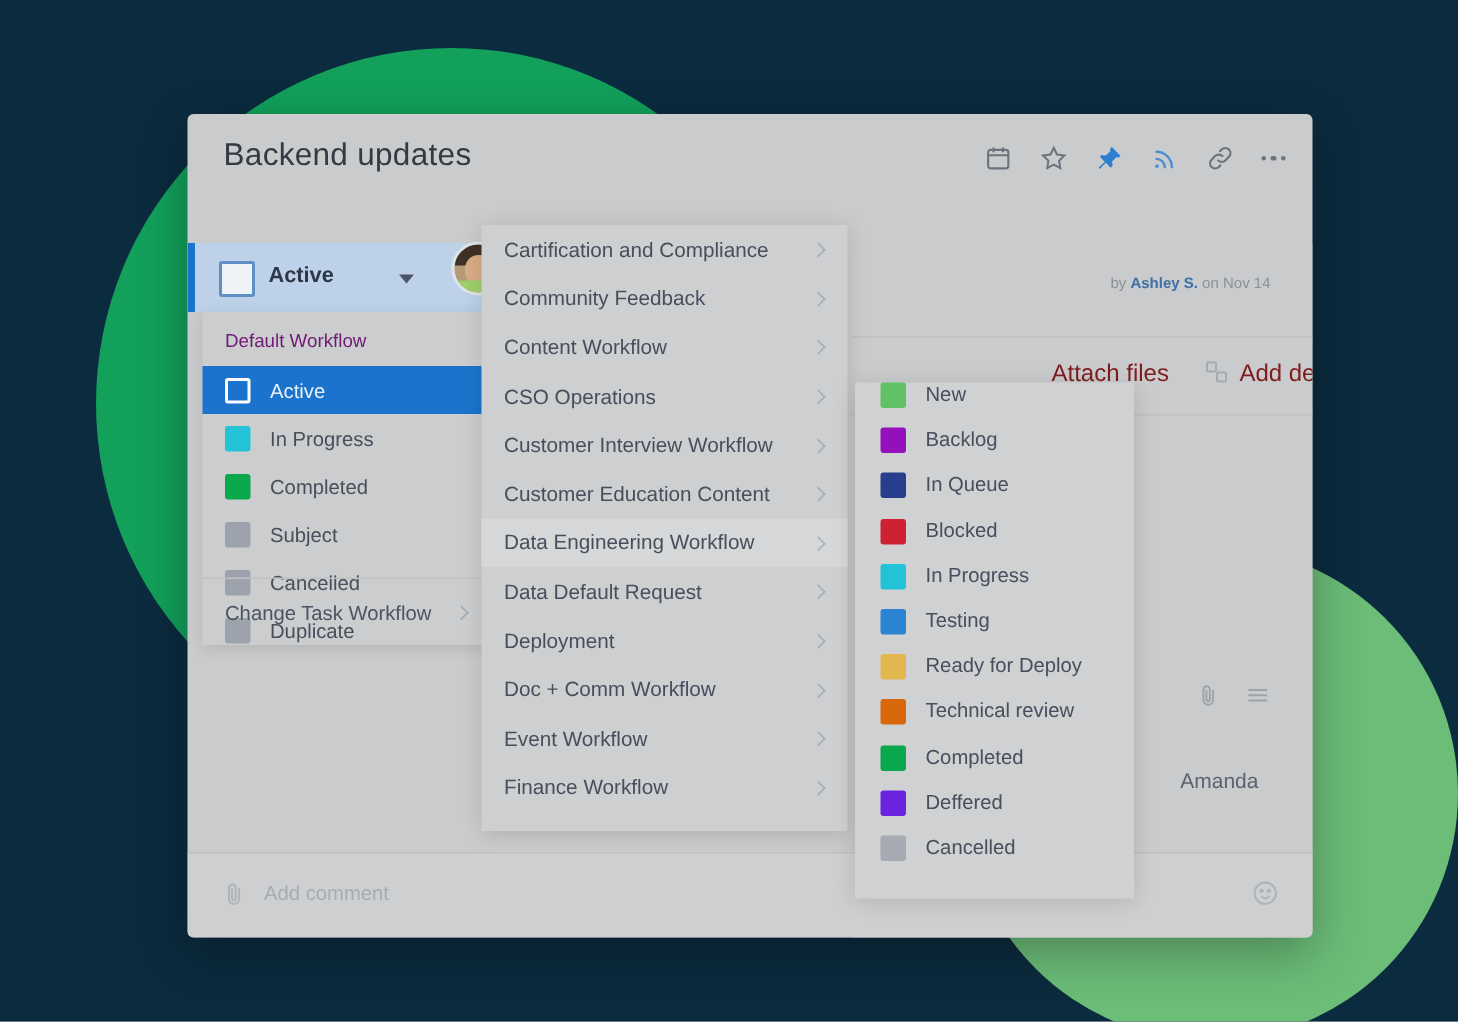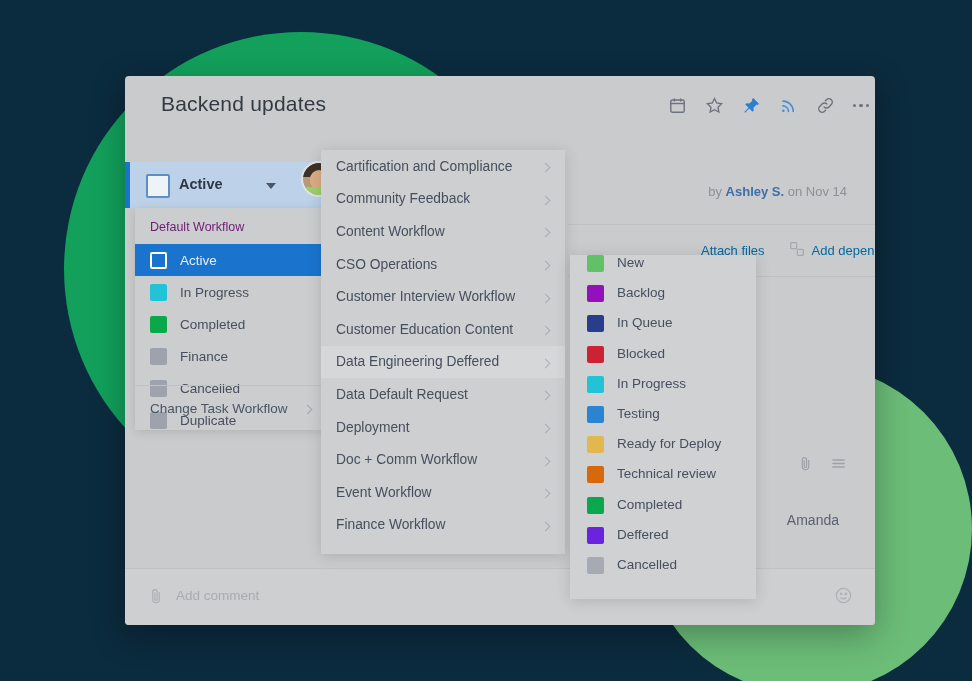--- a/index.html
+++ b/index.html
@@ -20,21 +20,21 @@
   }
   
   .card{
     position:absolute;left:125px;top:76px;width:750px;height:549px;
     background:#c9cbcc;border-radius:4px;
     box-shadow:0 10px 34px rgba(0,0,0,.30);
     overflow:hidden;
   }
   
   .card-header{
-    position:absolute;left:0;top:0;width:750px;height:86px;margin-left:12px;
+    position:absolute;left:0;top:0;width:750px;height:86px;
   }
   .card-title{
     position:absolute;left:24px;top:16px;
     font-size:21px;color:#333a44;letter-spacing:.2px;
   }
   .tag-row{position:absolute;left:24px;top:52px;display:flex;gap:11px;}
   .tag{
     font-size:12.5px;padding:3px 9px;border-radius:3px;line-height:1.2;
   }
   .tag-product{background:#c6d5e6;color:#5d7fa3;}
@@ -51,30 +51,30 @@
   
   .right-panel{
     position:absolute;left:443px;top:86px;width:307px;height:463px;
     background:#c9cbcc;
   }
   .byline-row{
     position:absolute;left:0;top:0;width:307px;height:62px;
     border-bottom:1px solid #bfc1c3;
   }
   .byline{
-    position:absolute;right:28px;top:22px;font-size:13px;color:#8d9197;white-space:nowrap;
+    position:absolute;right:28px;top:22px;font-size:10px;color:#8d9197;white-space:nowrap;
   }
   .byline b{color:#3d6fa8;font-weight:bold;}
   .action-row{
     position:absolute;left:0;top:62px;width:307px;height:52px;
     border-bottom:1px solid #bfc1c3;
     display:flex;align-items:center;
   }
   .act{
-    font-size:13px;color:#0369a1;display:flex;align-items:center;gap:7px;white-space:nowrap;
+    font-size:16px;color:#7f1d1d;display:flex;align-items:center;gap:7px;white-space:nowrap;
   }
   .act.attach{margin-left:133px;}
   .act.dep{margin-left:24px;}
   .mini-icons{
     position:absolute;right:28px;top:293px;display:flex;gap:16px;align-items:center;opacity:.55;
   }
   .amanda{
     position:absolute;right:36px;top:350px;font-size:14px;color:#5b6270;text-align:right;
   }
 
@@ -299,21 +299,21 @@
       <div class="wf-item">
         <span class="wf-sw" style="background:#22c3d6"></span>
         <span class="wf-txt">In Progress</span>
       </div>
       <div class="wf-item">
         <span class="wf-sw" style="background:#09a94b"></span>
         <span class="wf-txt">Completed</span>
       </div>
       <div class="wf-item">
         <span class="wf-sw" style="background:#9ca3ad"></span>
-        <span class="wf-txt">Finance</span>
+        <span class="wf-txt">Subject</span>
       </div>
       <div class="wf-item">
         <span class="wf-sw" style="background:#9ca3ad"></span>
         <span class="wf-txt">Cancelled</span>
       </div>
       <div class="wf-item">
         <span class="wf-sw" style="background:#9ca3ad"></span>
         <span class="wf-txt">Duplicate</span>
       </div>
     </div>
@@ -342,21 +342,21 @@
     </div>
     <div class="mid-item">
       <span class="mid-txt">Customer Interview Workflow</span>
       <span class="mid-chev"><span class="chev"></span></span>
     </div>
     <div class="mid-item">
       <span class="mid-txt">Customer Education Content</span>
       <span class="mid-chev"><span class="chev"></span></span>
     </div>
     <div class="mid-item hl">
-      <span class="mid-txt">Data Engineering Deffered</span>
+      <span class="mid-txt">Data Engineering Workflow</span>
       <span class="mid-chev"><span class="chev"></span></span>
     </div>
     <div class="mid-item">
       <span class="mid-txt">Data Default Request</span>
       <span class="mid-chev"><span class="chev"></span></span>
     </div>
     <div class="mid-item">
       <span class="mid-txt">Deployment</span>
       <span class="mid-chev"><span class="chev"></span></span>
     </div>

